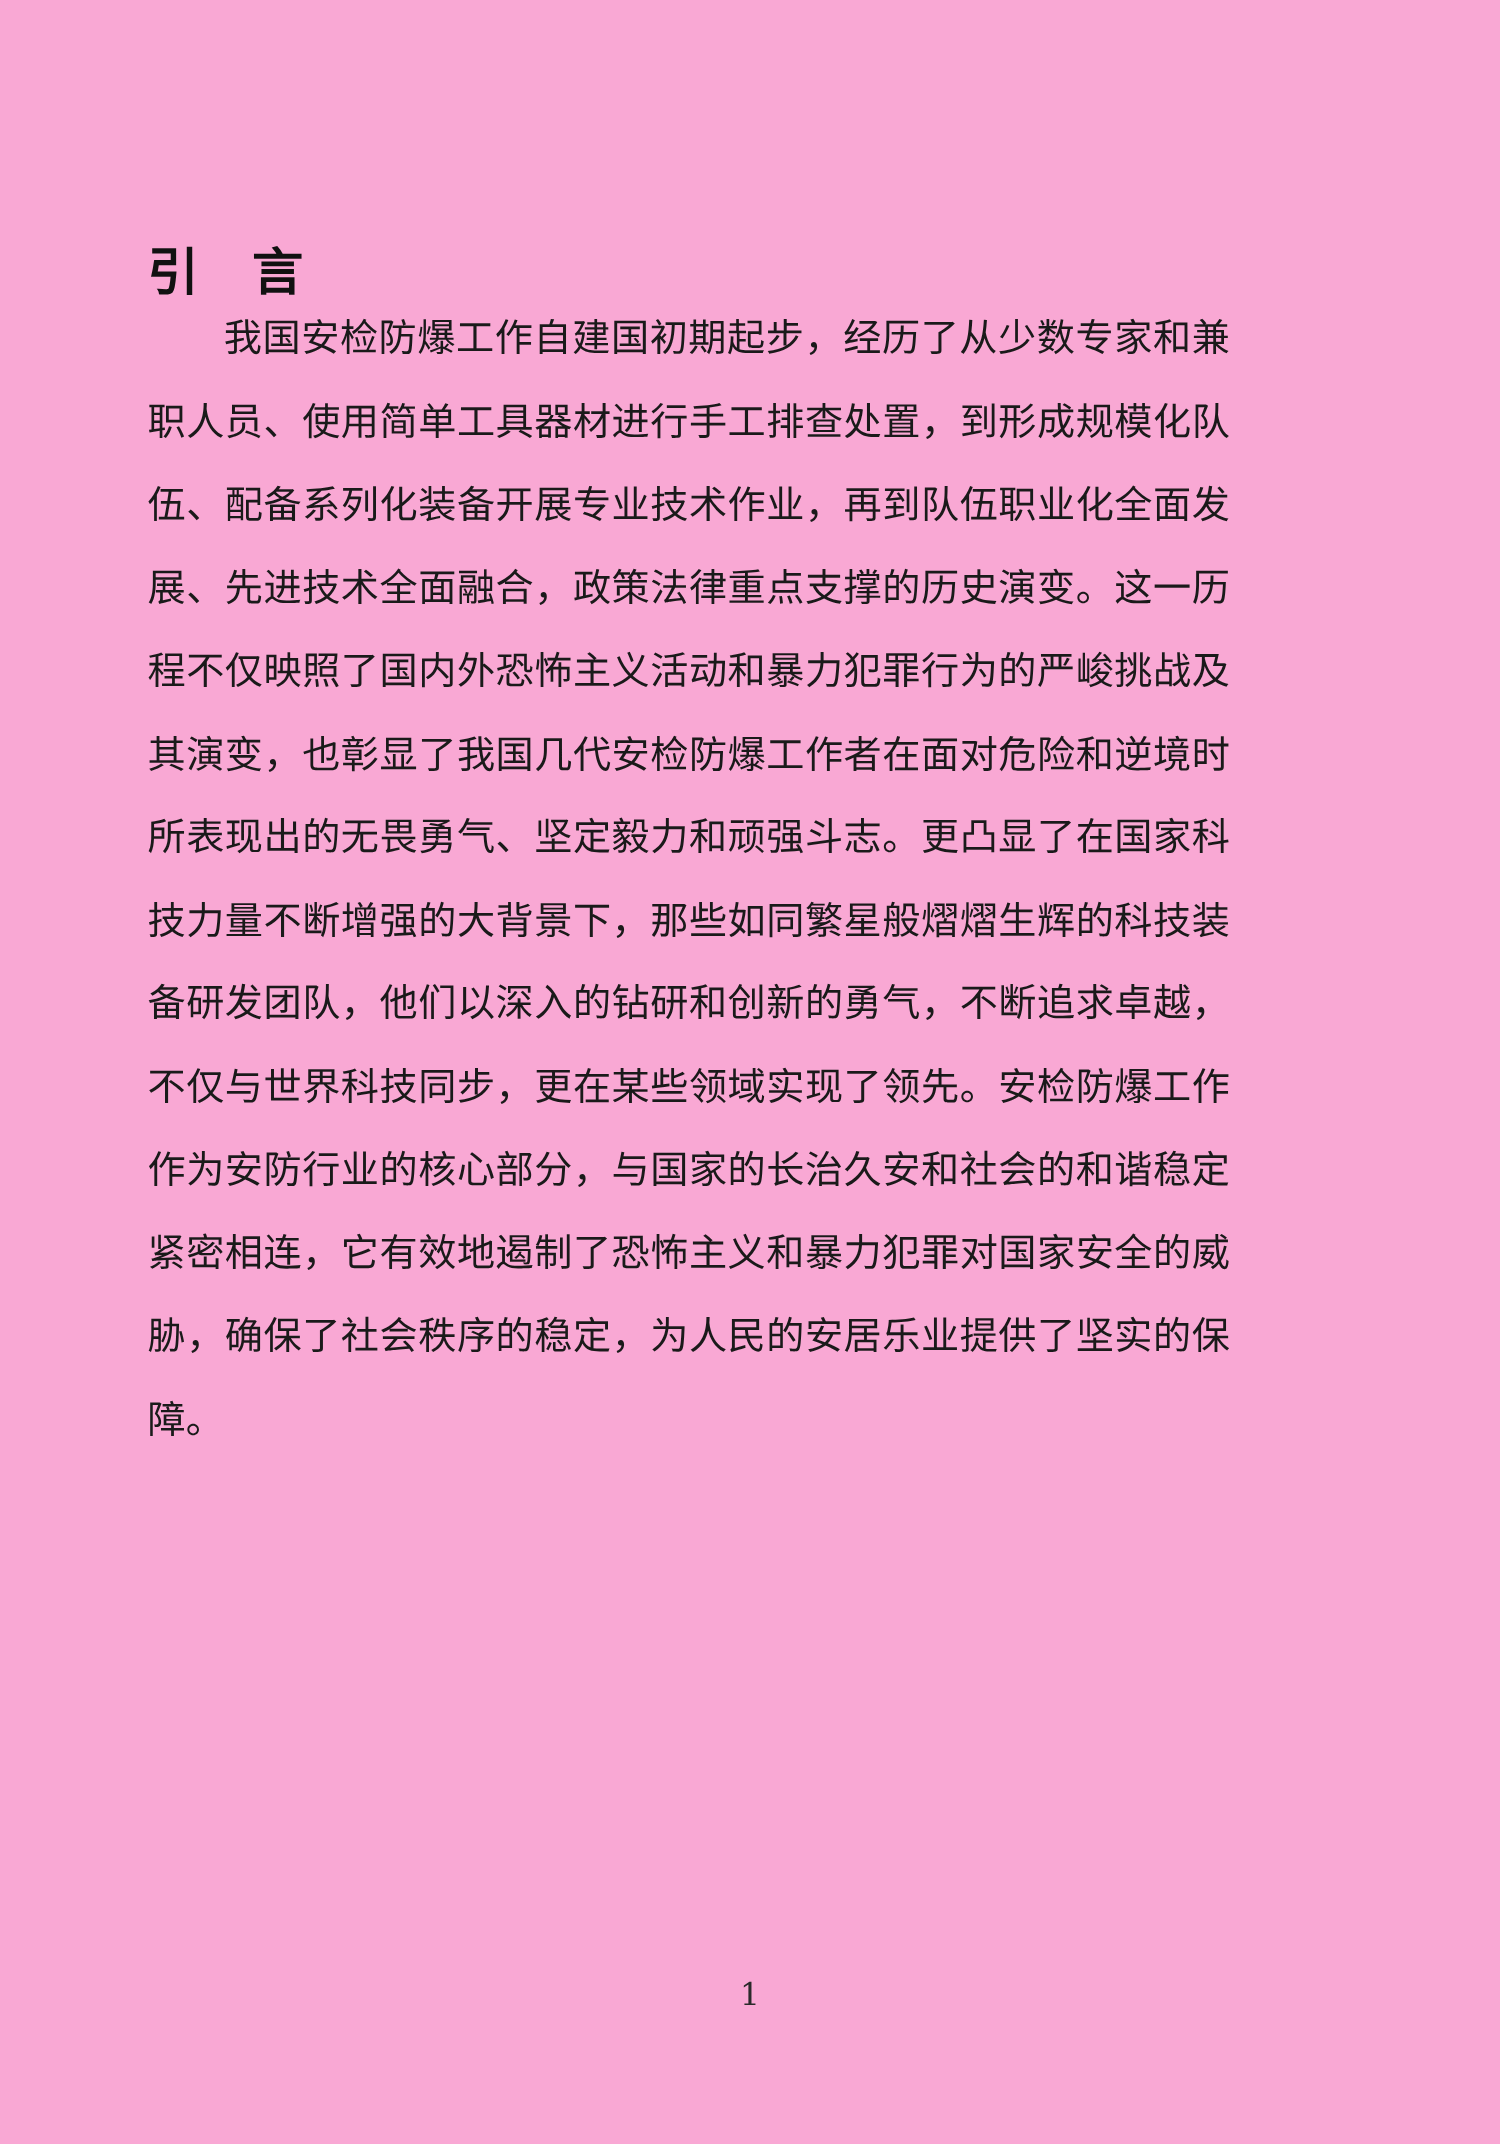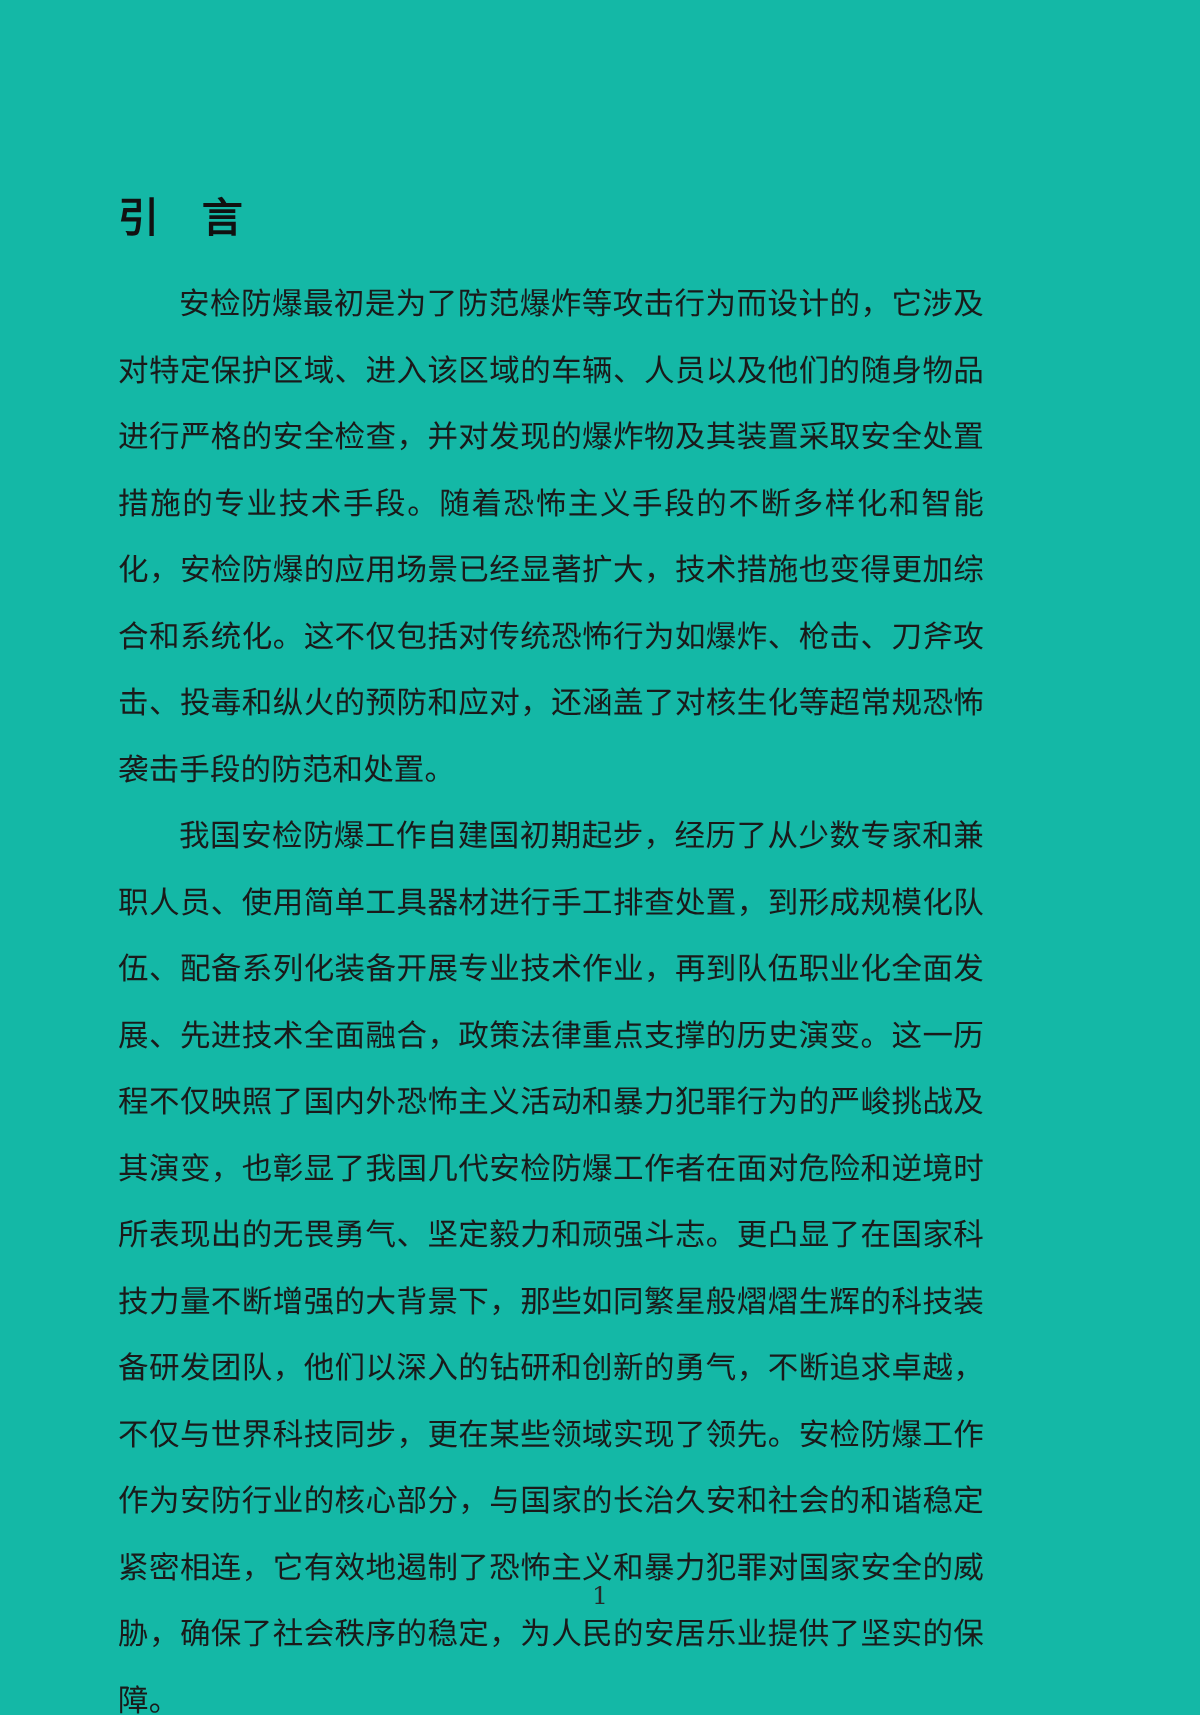--- a/index.html
+++ b/index.html
@@ -6,21 +6,21 @@
   html, body {
     margin: 0;
     padding: 0;
     background: #ffffff;
   }
 
   .page {
     position: relative;
     width: 1200px;
     height: 1715px;
-    background: #14b8a6;
+    background: #f9a8d4;
     box-sizing: border-box;
     overflow: hidden;
   }
 
   
   .content {
     position: absolute;
     left: 118px;
     top: 0;
     width: 866px;
@@ -78,21 +78,20 @@
 </head>
 <body>
 
 <div class="page">
 
   <div class="content">
 
     <h1 class="doc-title">引　言</h1>
 
     <div class="body-text">
-      <p class="para first">安检防爆最初是为了防范爆炸等攻击行为而设计的，它涉及对特定保护区域、进入该区域的车辆、人员以及他们的随身物品进行严格的安全检查，并对发现的爆炸物及其装置采取安全处置措施的专业技术手段。随着恐怖主义手段的不断多样化和智能化，安检防爆的应用场景已经显著扩大，技术措施也变得更加综合和系统化。这不仅包括对传统恐怖行为如爆炸、枪击、刀斧攻击、投毒和纵火的预防和应对，还涵盖了对核生化等超常规恐怖袭击手段的防范和处置。</p>
       <p class="para">我国安检防爆工作自建国初期起步，经历了从少数专家和兼职人员、使用简单工具器材进行手工排查处置，到形成规模化队伍、配备系列化装备开展专业技术作业，再到队伍职业化全面发展、先进技术全面融合，政策法律重点支撑的历史演变。这一历程不仅映照了国内外恐怖主义活动和暴力犯罪行为的严峻挑战及其演变，也彰显了我国几代安检防爆工作者在面对危险和逆境时所表现出的无畏勇气、坚定毅力和顽强斗志。更凸显了在国家科技力量不断增强的大背景下，那些如同繁星般熠熠生辉的科技装备研发团队，他们以深入的钻研和创新的勇气，不断追求卓越，不仅与世界科技同步，更在某些领域实现了领先。安检防爆工作作为安防行业的核心部分，与国家的长治久安和社会的和谐稳定紧密相连，它有效地遏制了恐怖主义和暴力犯罪对国家安全的威胁，确保了社会秩序的稳定，为人民的安居乐业提供了坚实的保障。</p>
 
     </div>
 
   </div>
 
   <div class="page-number">1</div>
 
 </div>
 

